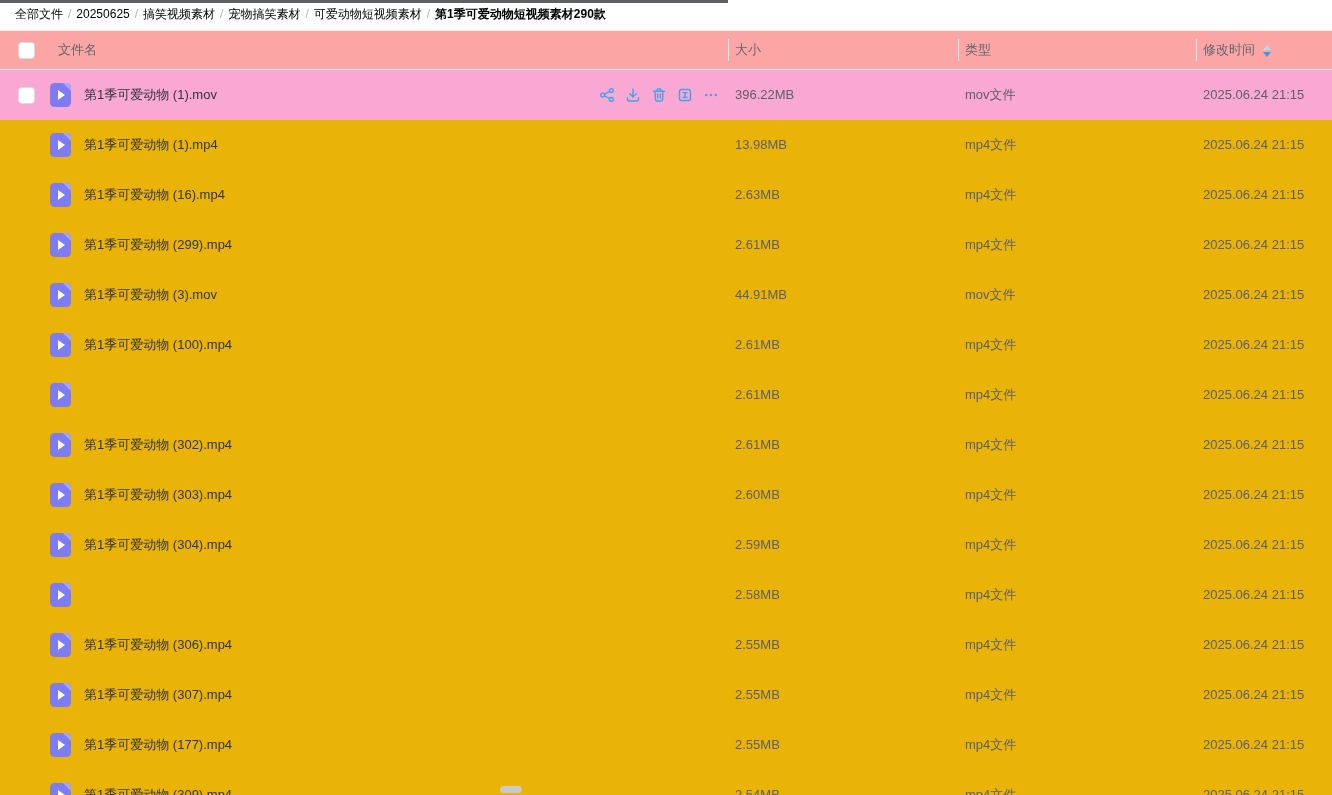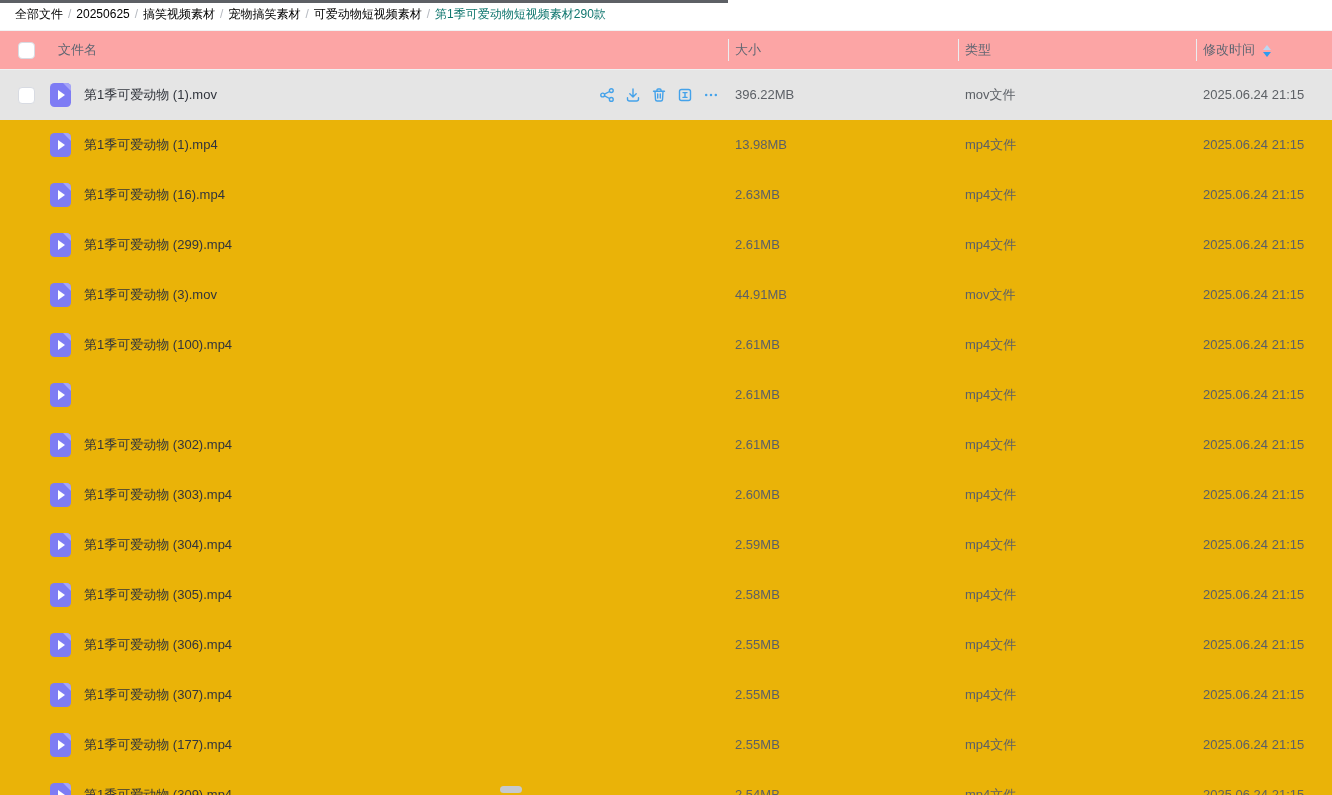--- a/index.html
+++ b/index.html
@@ -14,21 +14,21 @@
   .top-strip{position:absolute;top:0;left:0;width:728px;height:3px;background:#5d6065;}
 
   
   .breadcrumb{
     position:absolute;top:3px;left:0;width:1332px;height:27px;
     padding-left:15px;box-sizing:border-box;
     font-size:12px;line-height:22px;color:#8a919e;white-space:nowrap;
   }
   .bc-item{color:#000000;cursor:pointer;}
   .bc-sep{color:#b4b8bf;margin:0 5px;}
-  .bc-current{color:#0f766e;font-weight:400;}
+  .bc-current{color:#000000;font-weight:700;}
 
   
   .table-header{
     position:absolute;top:30px;left:0;width:1332px;height:40px;
     border-top:1px solid #f1f2f4;border-bottom:1px solid #f0f1f3;
     box-sizing:border-box;font-size:13px;color:#5f6672;background:#fca5a5;
   }
   .table-header .hlabel{position:absolute;top:0;line-height:38px;cursor:pointer;}
   .h-name{left:58px;}
   .h-size{left:735px;}
@@ -42,21 +42,21 @@
     position:absolute;left:18px;width:15px;height:15px;background:#fff;
     border:1px solid #d8dbe2;border-radius:4px;cursor:pointer;
   }
   .table-header .checkbox{top:11px;}
   .file-row .checkbox{top:17px;display:none;}
   .file-row.hovered .checkbox{display:block;}
 
   
   .rows{position:absolute;top:70px;left:0;width:1332px;}
   .file-row{position:relative;width:1332px;height:50px;background:#eab308;}
-  .file-row.hovered{background:#e5e5e5;}
+  .file-row.hovered{background:#f9a8d4;}
   .file-icon{position:absolute;left:50px;top:13px;}
   .file-name{
     position:absolute;left:84px;top:0;line-height:50px;font-size:13px;color:#30343d;
     white-space:nowrap;cursor:pointer;
   }
   .cell{position:absolute;top:0;line-height:50px;font-size:13px;color:#5c6066;white-space:nowrap;}
   .c-size{left:735px;}
   .c-type{left:965px;}
   .c-modified{left:1203px;}
 
@@ -269,21 +269,20 @@
       <span class="cell c-type">mp4文件</span>
       <span class="cell c-modified">2025.06.24 21:15</span>
     </div>
       <div class="file-row">
 
       <svg class="file-icon" width="21" height="24" viewBox="0 0 21 24">
         <rect x="0" y="0" width="21" height="24" rx="4.5" fill="#7E7CF4"></rect>
         <path d="M13 0 L21 8 L21 4.5 A4.5 4.5 0 0 0 16.5 0 Z" fill="#A7A6F8"></path>
         <path d="M8 7 L15 12 L8 17 Z" fill="#FFFFFF"></path>
       </svg>
-      <span class="file-name">第1季可爱动物 (305).mp4</span>
 
       <span class="cell c-size">2.58MB</span>
       <span class="cell c-type">mp4文件</span>
       <span class="cell c-modified">2025.06.24 21:15</span>
     </div>
       <div class="file-row">
 
       <svg class="file-icon" width="21" height="24" viewBox="0 0 21 24">
         <rect x="0" y="0" width="21" height="24" rx="4.5" fill="#7E7CF4"></rect>
         <path d="M13 0 L21 8 L21 4.5 A4.5 4.5 0 0 0 16.5 0 Z" fill="#A7A6F8"></path>

